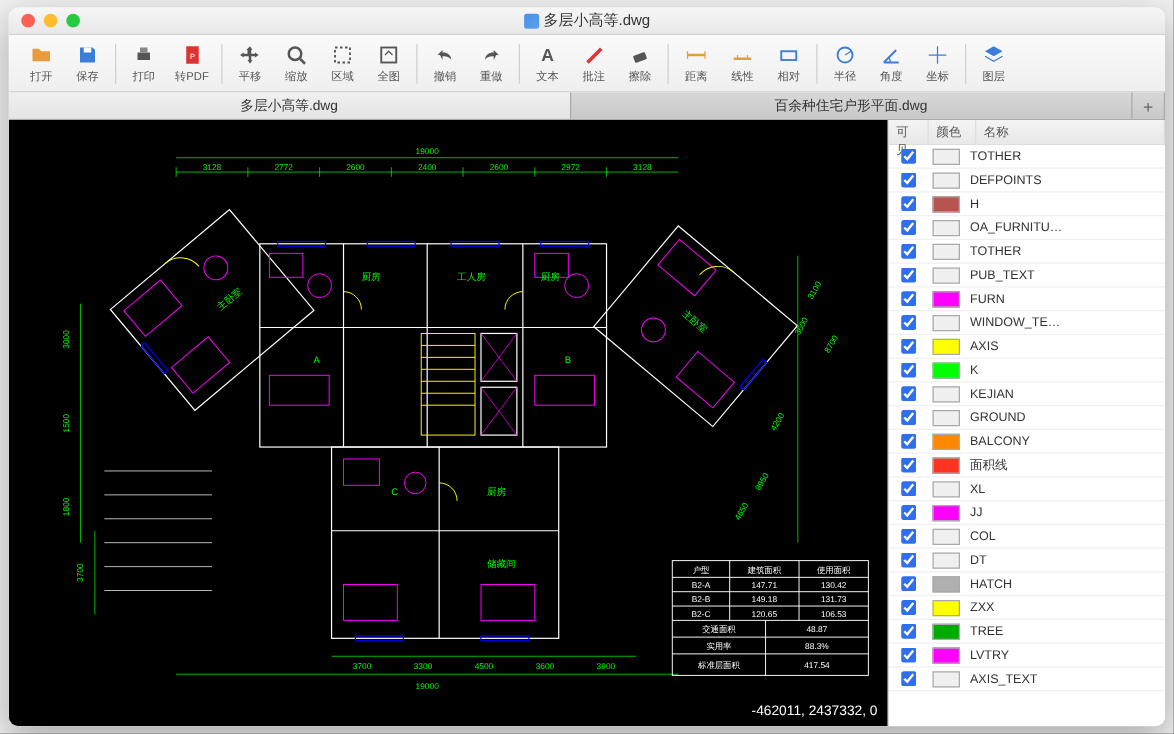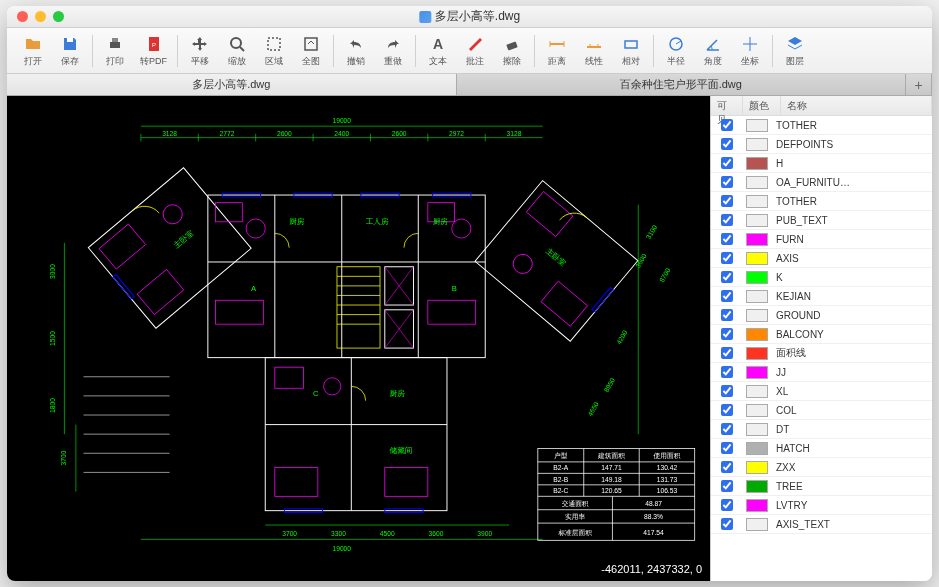--- a/index.html
+++ b/index.html
@@ -476,20 +476,27 @@
             <div class="chk">
               <input type="checkbox" checked="" style="">
             </div>
             <div class="sw" style="background:#ff00ff"></div>
             <div class="nm">FURN</div>
           </div>
           <div class="lrow">
             <div class="chk">
               <input type="checkbox" checked="" style="">
             </div>
+            <div class="sw" style="background:#f0f0f0"></div>
+            <div class="nm">WINDOW_TE…</div>
+          </div>
+          <div class="lrow">
+            <div class="chk">
+              <input type="checkbox" checked="" style="">
+            </div>
             <div class="sw" style="background:#ffff00"></div>
             <div class="nm">AXIS</div>
           </div>
           <div class="lrow">
             <div class="chk">
               <input type="checkbox" checked="" style="">
             </div>
             <div class="sw" style="background:#00ff00"></div>
             <div class="nm">K</div>
           </div>
@@ -518,29 +525,29 @@
             <div class="chk">
               <input type="checkbox" checked="" style="">
             </div>
             <div class="sw" style="background:#ff3322"></div>
             <div class="nm">面积线</div>
           </div>
           <div class="lrow">
             <div class="chk">
               <input type="checkbox" checked="" style="">
             </div>
+            <div class="sw" style="background:#f0f0f0"></div>
+            <div class="nm">XL</div>
+          </div>
+          <div class="lrow">
+            <div class="chk">
+              <input type="checkbox" checked="" style="">
+            </div>
             <div class="sw" style="background:#ff00ff"></div>
             <div class="nm">JJ</div>
-          </div>
-          <div class="lrow">
-            <div class="chk">
-              <input type="checkbox" checked="" style="">
-            </div>
-            <div class="sw" style="background:#f0f0f0"></div>
-            <div class="nm">XL</div>
           </div>
           <div class="lrow">
             <div class="chk">
               <input type="checkbox" checked="" style="">
             </div>
             <div class="sw" style="background:#f0f0f0"></div>
             <div class="nm">COL</div>
           </div>
           <div class="lrow">
             <div class="chk">

